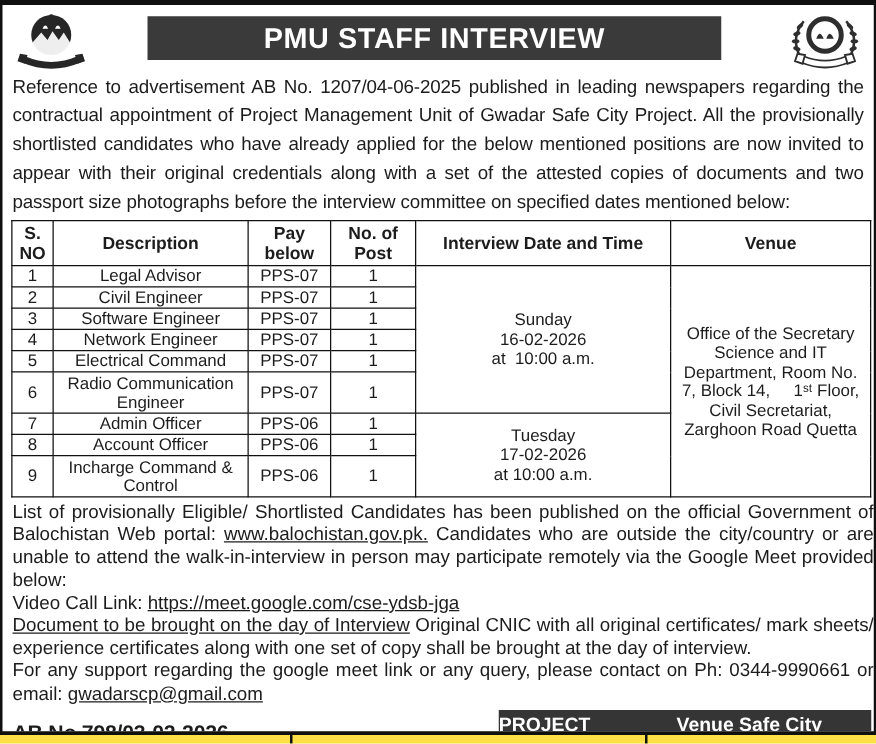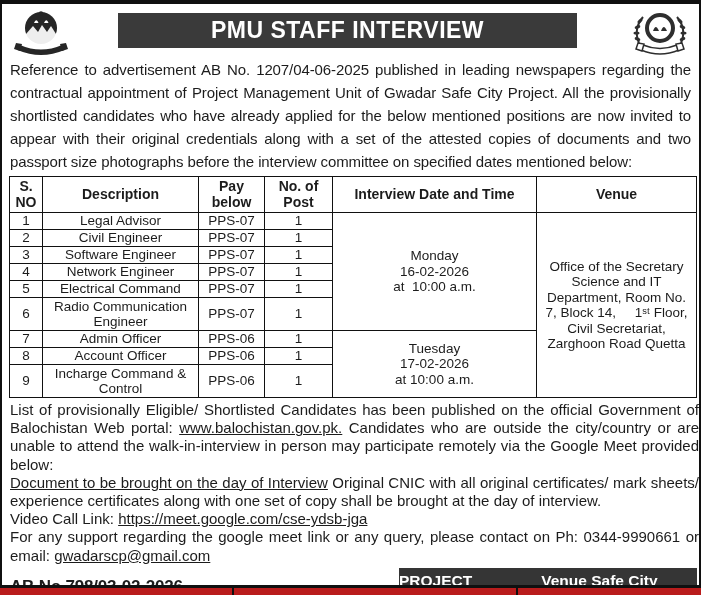--- a/index.html
+++ b/index.html
@@ -1,19 +1,19 @@
 <!DOCTYPE html>
 <html><head>
 <meta charset="utf-8">
 <style>
   * { margin:0; padding:0; box-sizing:border-box; }
   html,body { background:#fff; }
   body { font-family:"Liberation Sans","DejaVu Sans",sans-serif; color:#1c1c1c; }
 
-  .ad-page { position:relative; width:701px; height:595px; background:#b91c1c; overflow:hidden;text-decoration:underline; }
+  .ad-page { position:relative; width:701px; height:595px; background:#fde047; overflow:hidden;text-decoration:underline; }
 
   
   .top-rule { position:absolute; top:0; left:0; width:701px; height:4px; background:#101010; }
   .tick { position:absolute; width:2px; height:9px; background:#101010; }
   .tick.t1 { left:232px; top:0; }
   .tick.t2 { left:516px; top:0; }
   .tick.b1 { left:232px; bottom:0; }
   .tick.b2 { left:516px; bottom:0; }
   .frame { position:absolute; top:4px; left:0; width:701px; height:584px;
            border-left:2px solid #101010; border-right:2px solid #101010; border-bottom:3px solid #101010;
@@ -127,21 +127,21 @@
           <th>Interview Date and Time</th>
           <th>Venue</th>
         </tr>
       </thead>
       <tbody>
         <tr class="r-norm">
           <td>1</td>
           <td>Legal Advisor</td>
           <td>PPS-07</td>
           <td>1</td>
-          <td class="pre" rowspan="6">Monday
+          <td class="pre" rowspan="6">Sunday
 16-02-2026
 at  10:00 a.m.</td>
           <td class="pre" rowspan="9">Office of the Secretary
 Science and IT
 Department, Room No.
 7, Block 14,     1ˢᵗ Floor,
 Civil Secretariat,
 Zarghoon Road Quetta</td>
         </tr>
         <tr class="r-norm">
@@ -193,22 +193,22 @@
           <td>9</td>
           <td>Incharge Command &amp; Control</td>
           <td>PPS-06</td>
           <td>1</td>
         </tr>
       </tbody>
     </table>
 
     <div class="notes">
       <p><span>List of provisionally Eligible/ Shortlisted Candidates has been published on the official Government of Balochistan Web portal: </span><span class="u">www.balochistan.gov.pk.</span><span> Candidates who are outside the city/country or are unable to attend the walk-in-interview in person may participate remotely via the Google Meet provided below:</span></p>
+      <p><span>Video Call Link: </span><span class="u">https://meet.google.com/cse-ydsb-jga</span></p>
       <p><span class="u">Document to be brought on the day of Interview</span><span> Original CNIC with all original certificates/ mark sheets/ experience certificates along with one set of copy shall be brought at the day of interview.</span></p>
-      <p><span>Video Call Link: </span><span class="u">https://meet.google.com/cse-ydsb-jga</span></p>
       <p><span>For any support regarding the google meet link or any query, please contact on Ph: 0344-9990661 or email: </span><span class="u">gwadarscp@gmail.com</span></p>
     </div>
 
     <div class="bottom-row">
       <div class="ab-no">AB No.798/03-02-2026</div>
       <div class="director-box">
         <span>PROJECT DIRECTOR</span>
         <span>Venue Safe City Project</span>
       </div>
     </div>

